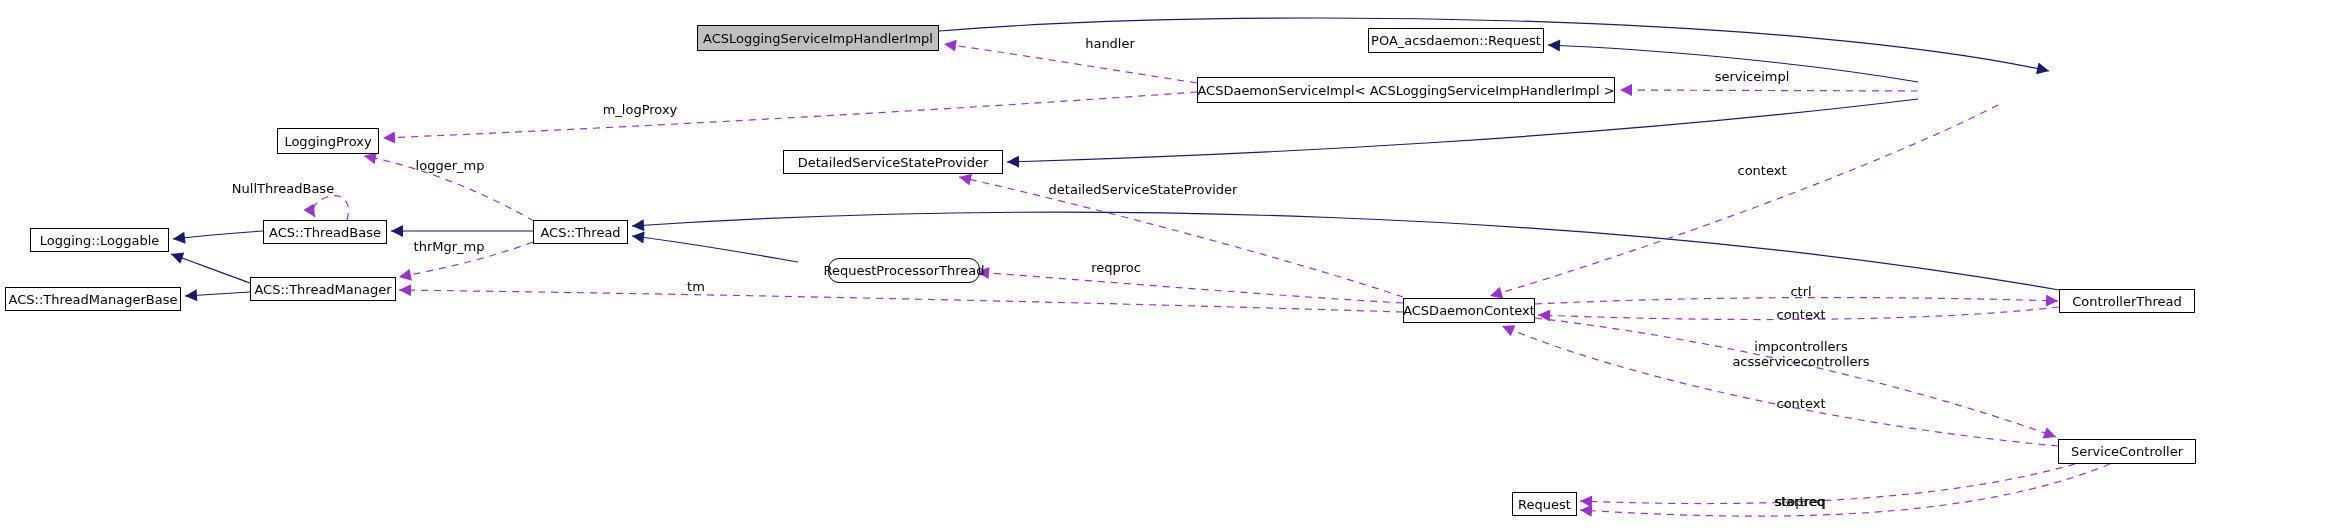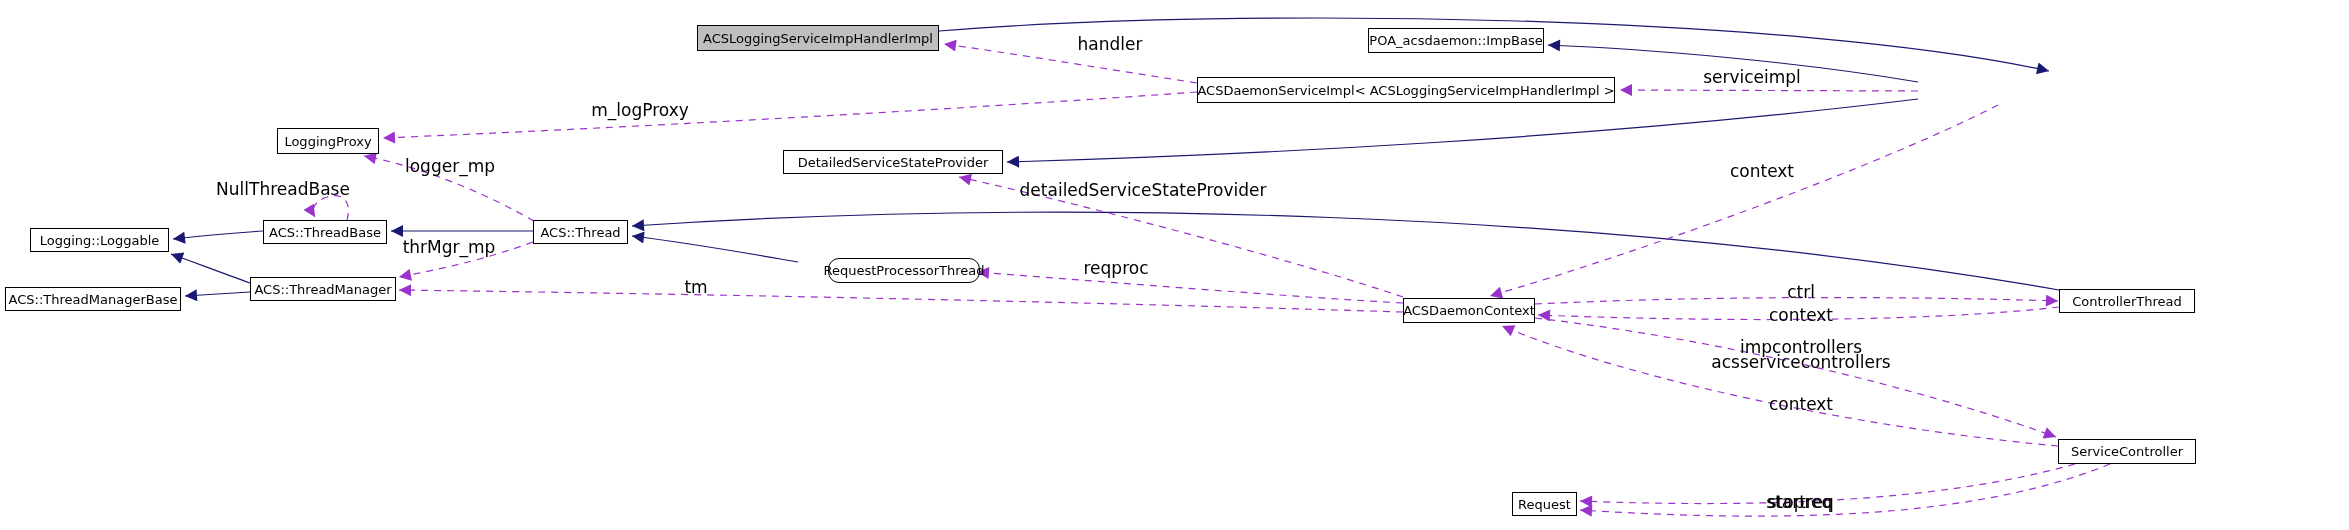--- a/index.html
+++ b/index.html
@@ -10,21 +10,21 @@
   }
   .edges{position:absolute;left:0;top:0;width:2349px;height:530px;}
   .node{
     position:absolute;box-sizing:border-box;border:1px solid #000;background:#fff;
     display:flex;align-items:center;justify-content:center;
     font-size:13px;white-space:nowrap;z-index:2;
   }
   .node.main{background:#bfbfbf;}
   .elabel{
     position:absolute;transform:translate(-50%,-50%);
-    font-size:17px;line-height:14px;white-space:nowrap;z-index:3;text-align:center;
+    font-size:13px;line-height:14px;white-space:nowrap;z-index:3;text-align:center;
   }
 </style>
 </head>
 <body>
 
 <div class="diagram">
 
   <svg class="edges" width="2349" height="530" viewBox="0 0 2349 530" xmlns="http://www.w3.org/2000/svg">
     <defs>
       <marker id="arrow-navy" viewBox="0 0 10 10" refX="10" refY="5" markerWidth="16" markerHeight="12" orient="auto" markerUnits="userSpaceOnUse">
@@ -64,21 +64,21 @@
       <path d="M 2058 446 C 1860 428, 1630 380, 1502 326" marker-end="url(#arrow-purple)"></path>
       <path d="M 2075 464 C 1940 502, 1760 508, 1580 501" marker-end="url(#arrow-purple)"></path>
       <path d="M 2110 464 C 1970 521, 1770 522, 1580 510" marker-end="url(#arrow-purple)"></path>
     </g>
   </svg>
 
   <div class="node main" style="left:697px;top:25px;width:242px;height:26px;">
       <span>ACSLoggingServiceImpHandlerImpl</span>
     </div>
   <div class="node" style="left:1368px;top:28px;width:176px;height:25px;">
-      <span>POA_acsdaemon::ImpBase</span>
+      <span>POA_acsdaemon::Request</span>
     </div>
   <div class="node" style="left:1197px;top:77px;width:418px;height:26px;">
       <span>ACSDaemonServiceImpl&lt; ACSLoggingServiceImpHandlerImpl &gt;</span>
     </div>
   <div class="node" style="left:277px;top:128px;width:102px;height:26px;">
       <span>LoggingProxy</span>
     </div>
   <div class="node" style="left:783px;top:150px;width:220px;height:24px;">
       <span>DetailedServiceStateProvider</span>
     </div>

